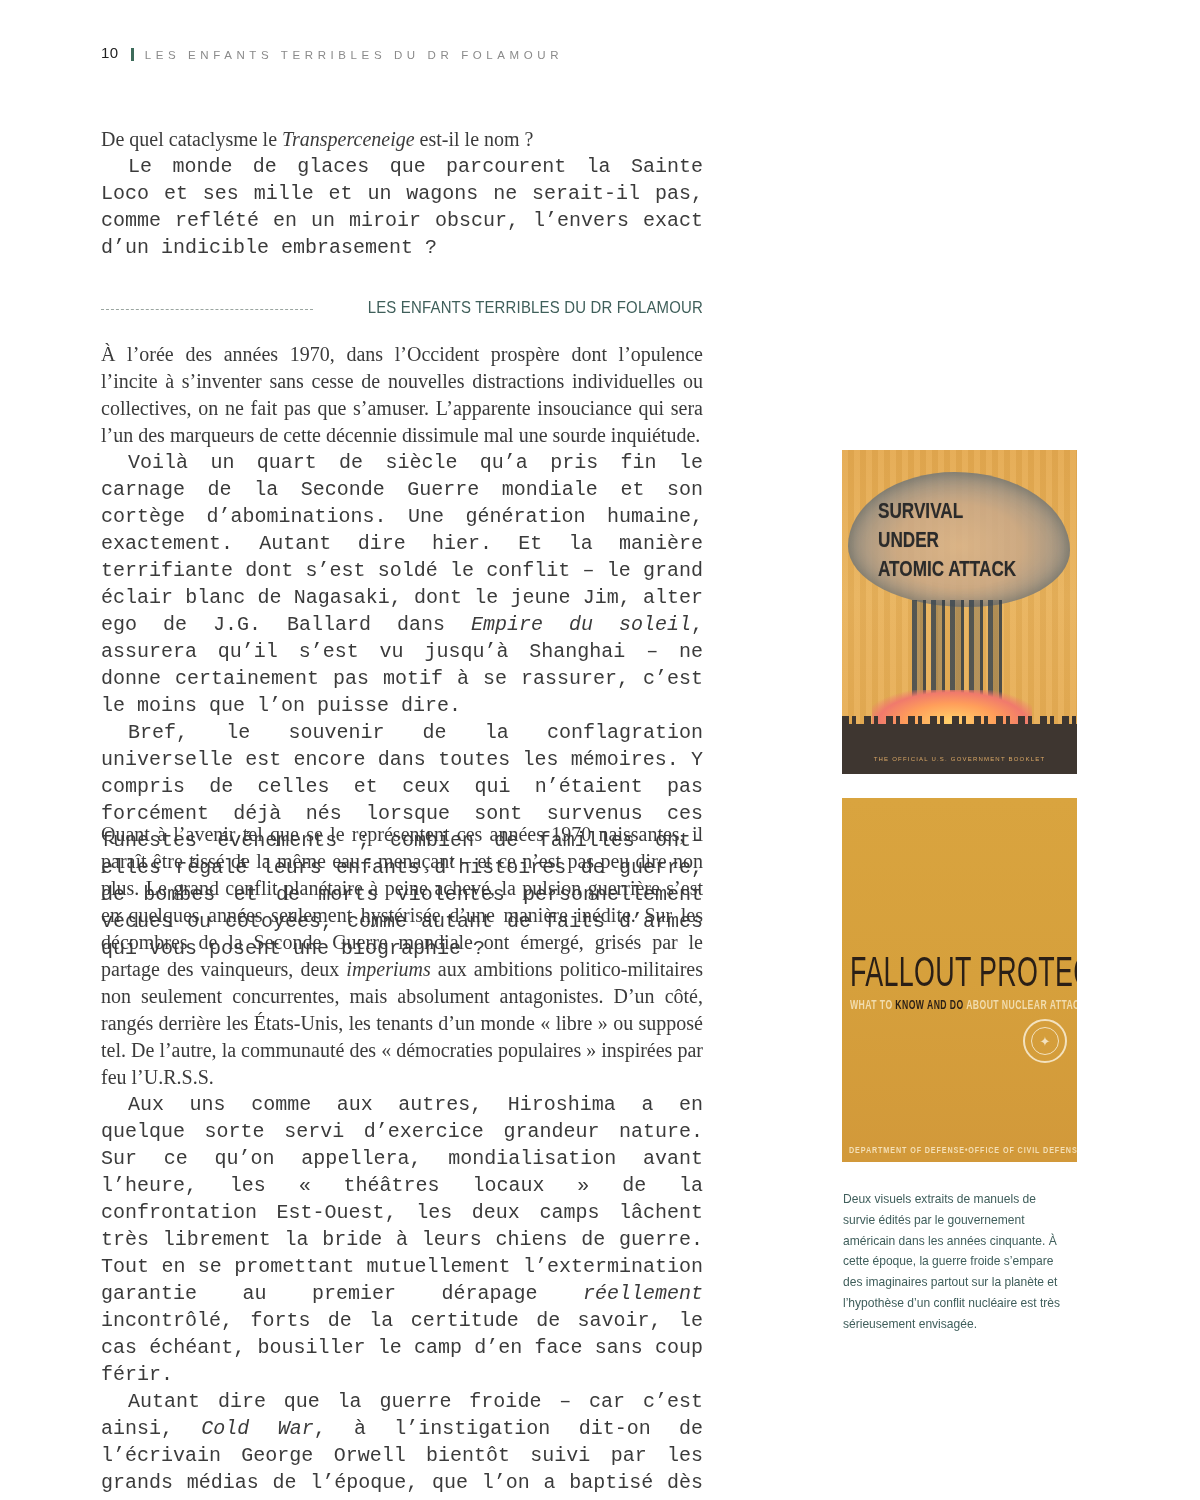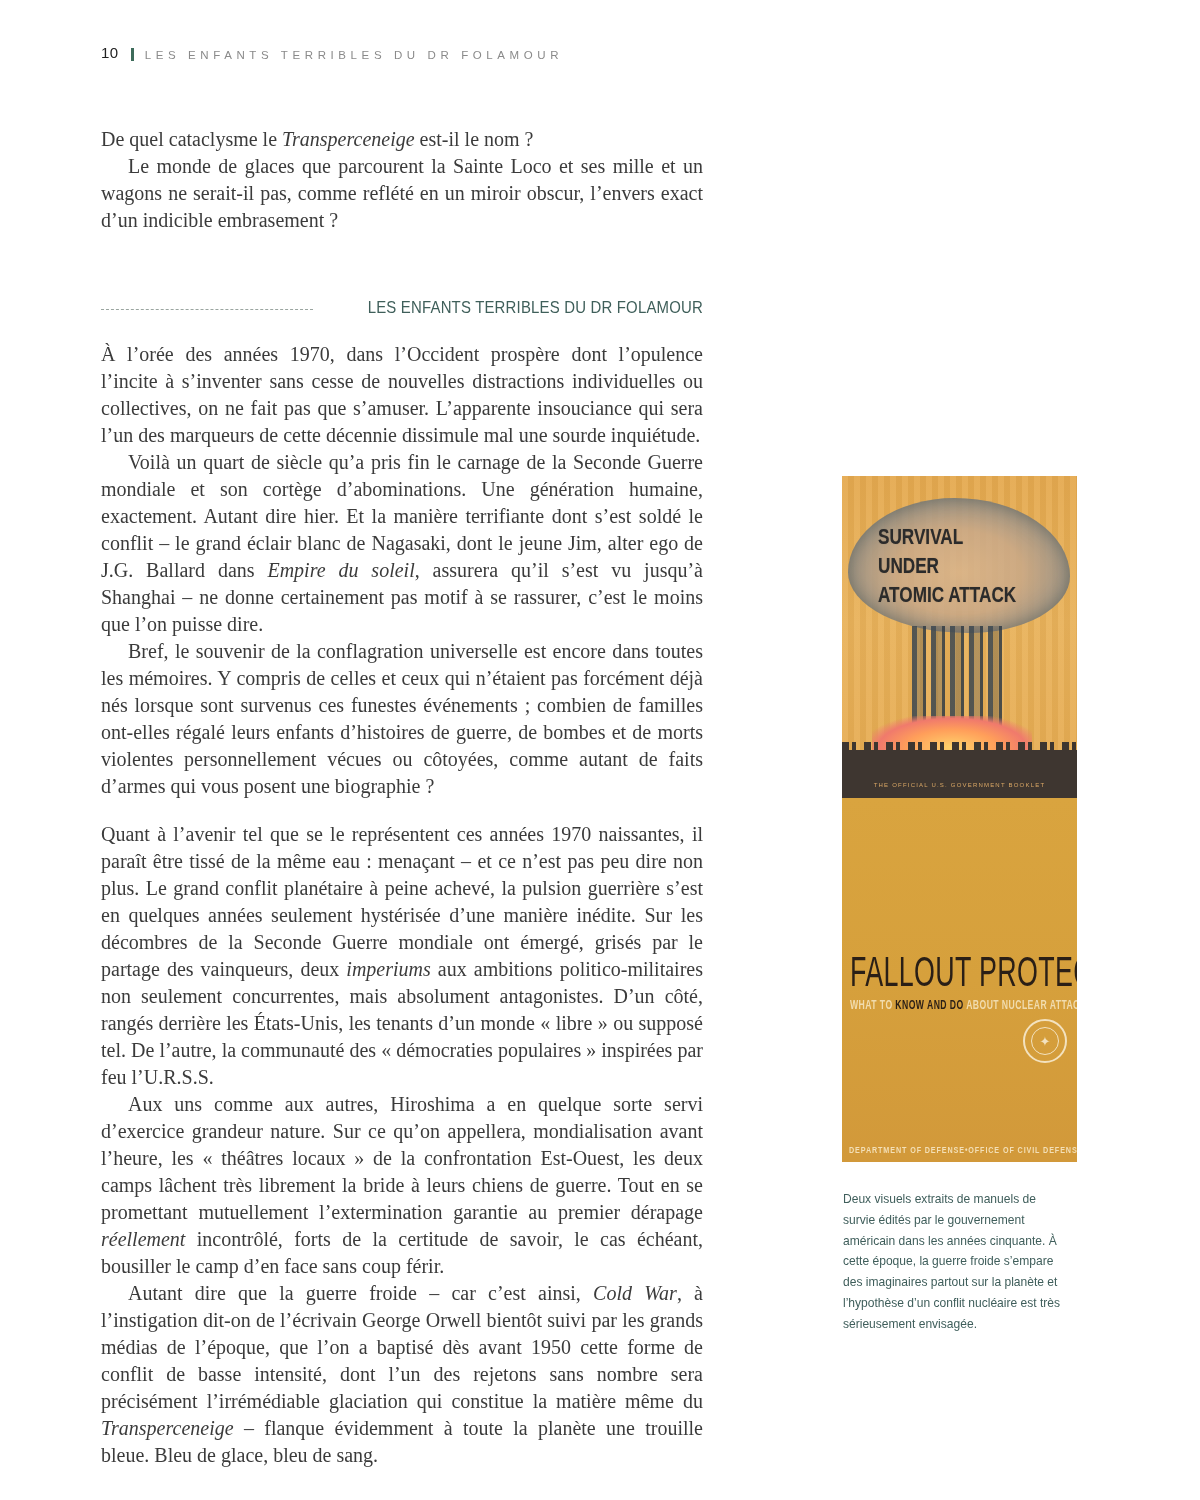--- a/index.html
+++ b/index.html
@@ -16,42 +16,42 @@
     .head-bar { width: 3px; height: 13px; background: #3d6b5a; margin-right: 11px; }
     .head-title { font-size: 11.5px; color: #8a8a8a; letter-spacing: 4.6px; }
 
     .body-col {
       position: absolute; left: 101px; width: 602px;
       font-family: "Liberation Serif", serif;
       font-size: 20px; line-height: 27px; color: #3b3b3b;
       text-align: justify;
     }
     .body-col p { margin: 0; }
-    .body-col p.indent { text-indent: 27px; }
+    .body-col p.indent { text-indent: 27px; font-family: Liberation Mono, monospace; }
     .body-col p.last { text-align-last: left; }
     em { font-style: italic; }
 
     .block1 { top: 126px; }
     .section-heading {
       position: absolute; left: 101px; top: 296px; width: 602px; height: 24px;
       display: flex; align-items: center;
     }
     .dashed-rule { flex: 1; border-top: 1.5px dashed #9aa5a0; margin-right: 9px; margin-top: 3px; }
     .heading-text {
       font-family: "Liberation Sans", sans-serif; font-size: 17px; color: #3f5f5a;
       letter-spacing: 0.2px; transform: scaleX(0.88); transform-origin: right center; white-space: nowrap;
     }
     .block2 { top: 341px; }
     .block3 { top: 784px; margin-top: 37px; }
 
     .figure {
       position: absolute; left: 842px; width: 235px; overflow: hidden;
     }
     .fig1 {
-      top: 476px; height: 324px;
+      top: 450px; height: 324px;
       background:
         repeating-linear-gradient(90deg, rgba(255,255,255,0.06) 0 6px, rgba(0,0,0,0.03) 6px 12px),
         linear-gradient(180deg, #e5a94f 0%, #e9b25a 45%, #e6aa50 100%);
     }
     .fig1 .cloud {
       position: absolute; left: 6px; top: 22px; width: 222px; height: 135px;
       border-radius: 48% 52% 46% 54% / 55% 58% 42% 45%;
       background: radial-gradient(ellipse at 50% 55%, #d9b58e 0%, #c9a98a 40%, #8a8c8c 75%, #6f7a7c 100%);
       opacity: 0.85;
       box-shadow: inset 0 0 18px rgba(40,60,70,0.55);

